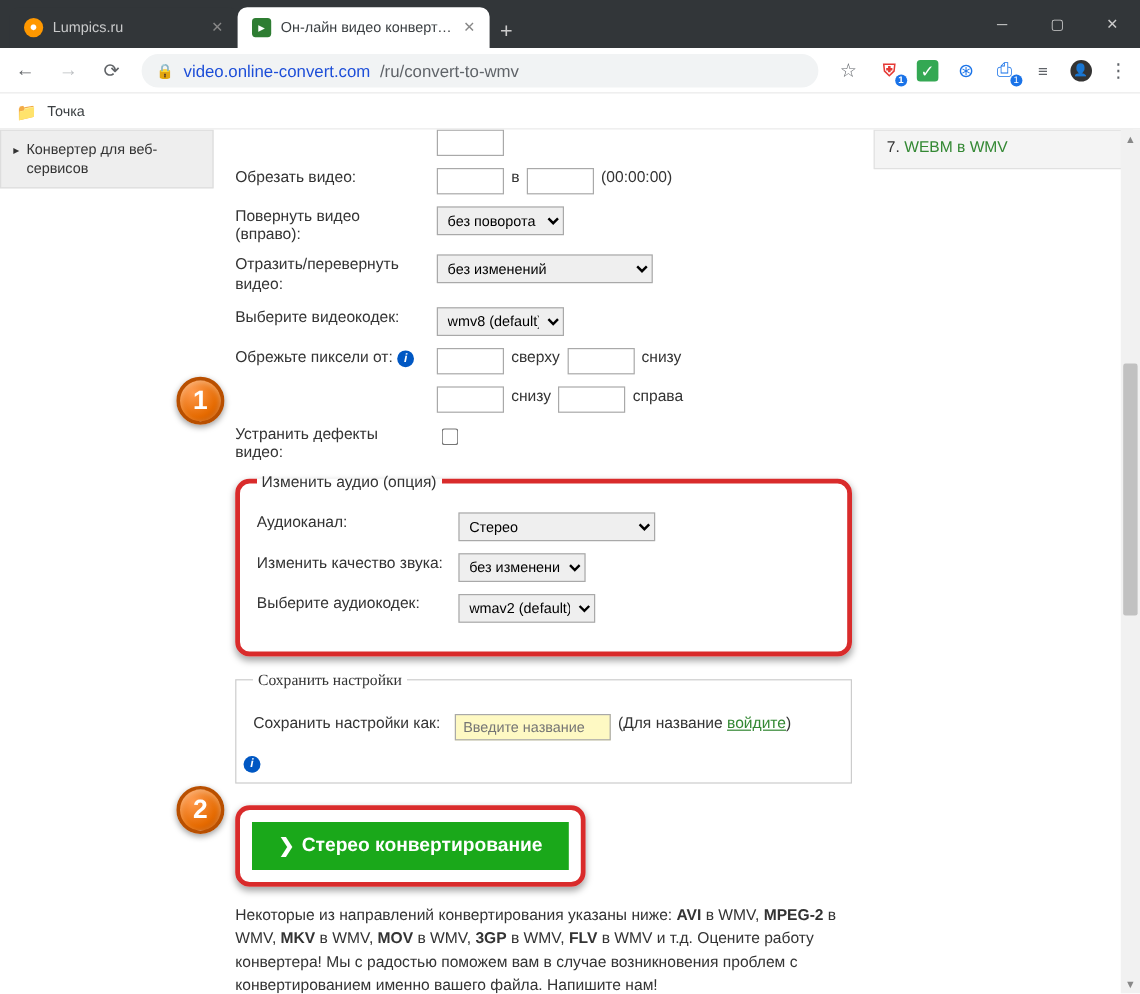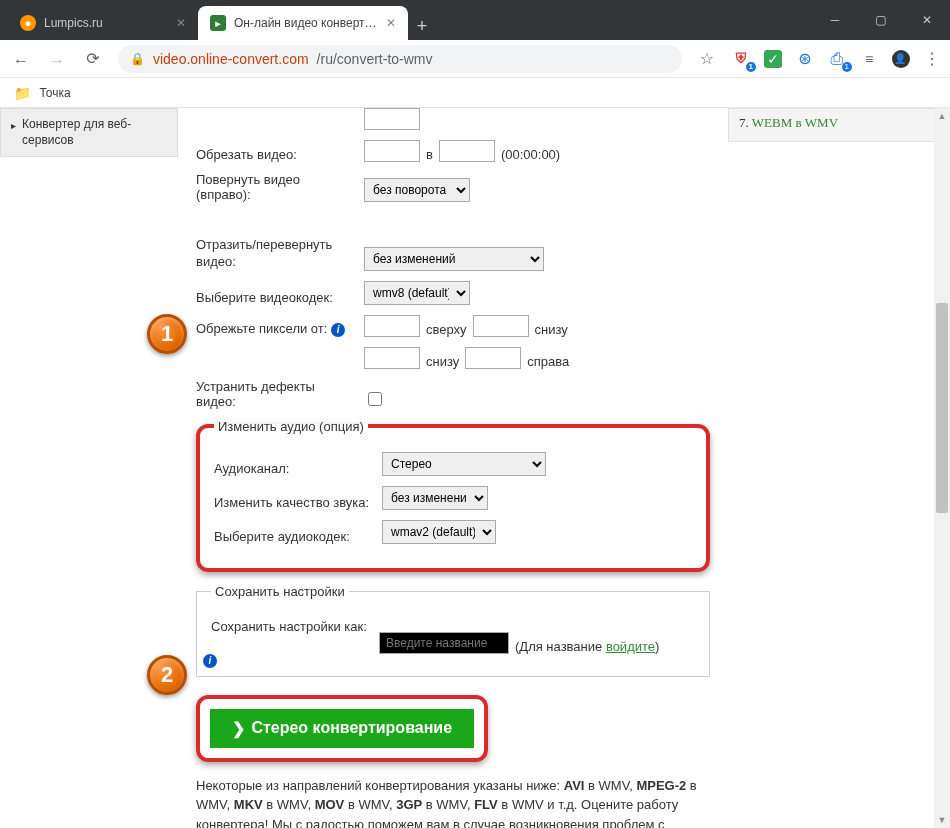--- a/index.html
+++ b/index.html
@@ -64,21 +64,21 @@
     background: #f1f3f4;
     border-radius: 14px;
     display: flex;
     align-items: center;
     padding: 0 12px;
     gap: 8px;
     font-size: 14px;
     color:#5f6368;
   }
   .urlbox .lock { font-size:12px; }
-  .urlbox .host { color:#c2410c; }
+  .urlbox .host { color:#1d4ed8; }
   .ext-icons { display:flex; align-items:center; gap:14px; }
   .ext { width:18px; height:18px; display:flex; align-items:center; justify-content:center; font-size:14px; }
   .ext.red { color:#e53935; position:relative; font-weight:bold; }
   .ext.green { background:#34a853; color:#fff; border-radius:3px; }
   .ext.blue { color:#1a73e8; font-size:16px; }
   .ext.dark { color:#1a73e8; position:relative; font-size:16px; }
   .ext.gray { color:#5f6368; }
   .ext.avatar { background:#333; border-radius:50%; color:#eee; font-size:10px; }
   .ext-badge { position:absolute; bottom:-4px; right:-6px; background:#1a73e8; color:#fff; font-size:8px; padding:0 3px; border-radius:6px; line-height:10px; }
   .menu-dots { color:#5f6368; font-size:16px; }
@@ -126,21 +126,21 @@
   .sidebox .tri { font-size:10px; margin-top:2px; }
 
   .maincol {
     flex:1;
     padding: 0 18px 20px 18px;
     font-size:13px;
     color:#333;
     min-width:0;
   }
 
-  .form-row { display:flex; align-items:flex-end; margin:10px 0; gap:6px; flex-wrap:wrap; }
+  .form-row { display:flex; align-items:flex-start; margin:10px 0; gap:6px; flex-wrap:wrap; }
   .form-row label { width: 162px; display:inline-block; }
   .tiny-input { width:56px; height:22px; border:1px solid #a9a9a9; padding:0 4px; font-size:12px; }
   .sel { height:24px; border:1px solid #a9a9a9; background:#efefef; font-size:12px; padding:0 4px; }
   .sel.w94 { width:106px; }
   .sel.w175 { width:180px; }
   .chk { width:14px; height:14px; }
   .info-i { display:inline-flex; width:14px; height:14px; border-radius:50%; background:#0057c3; color:#fff; font-size:10px; align-items:center; justify-content:center; font-style:italic; font-weight:bold; }
   .time-fmt { color:#333; }
 
   fieldset.audio {
@@ -151,22 +151,22 @@
     box-shadow: 0 3px 6px rgba(0,0,0,0.35);
     position:relative;
   }
   fieldset.audio legend { font-size:13px; padding:0 4px; }
 
   fieldset.save {
     border:1px solid #ccc;
     padding:10px 14px 12px 14px;
     margin: 6px 0 18px 0;
   }
-  fieldset.save legend { font-size:13px; padding: 0 4px; }
-  .placeholder-input { width:130px; height:22px; border:1px solid #a9a9a9; background:#000000; color:#888; font-size:12px; padding:0 6px; }
+  fieldset.save legend { font-size:13px; padding: 0 4px; font-family: Liberation Serif, serif; }
+  .placeholder-input { width:130px; height:22px; border:1px solid #a9a9a9; background:#fef9c3; color:#888; font-size:12px; padding:0 6px; }
   .link-u { text-decoration:underline; color:#338833; }
 
   .convert-wrap {
     display:inline-block;
     border:4px solid #d92b2b;
     border-radius:12px;
     padding:10px;
     box-shadow: 0 3px 6px rgba(0,0,0,0.35);
     position:relative;
   }
@@ -190,21 +190,21 @@
   .rightcol {
     width: 222px;
     padding: 0 6px 0 0;
   }
   .rightpanel {
     background:#f4f4f4;
     border:1px solid #e0e0e0;
     padding:4px 10px 8px 10px;
     font-size:13px;
   }
-  .rightpanel ol { list-style:none; margin:0; padding:0;font-family:Liberation Serif, serif; }
+  .rightpanel ol { list-style:none; margin:0; padding:0; }
   .rightpanel li { color:#333; padding:2px 0; }
   .rightpanel li a { color:#338833; text-decoration:none; }
 
   
   .step-badge {
     position:absolute;
     width:40px; height:40px;
     border-radius:50%;
     background: radial-gradient(circle at 32% 30%, #ff9a4d, #e56a00 62%, #b84f00);
     border:3px solid #b84f00;
@@ -318,21 +318,21 @@
         <input class="tiny-input" type="text" style="">
         <span class="time-fmt">(00:00:00)</span>
       </div>
 
       <div class="form-row">
         <label>Повернуть видео (вправо):</label>
         <select class="sel w94"><option>без поворота</option></select>
       </div>
 
       <div class="form-row">
-        <label style="line-height:1.3;margin-top:25px;">Отразить/перевернуть видео:</label>
+        <label style="line-height:1.3;">Отразить/перевернуть видео:</label>
         <select class="sel w175"><option>без изменений</option></select>
       </div>
 
       <div class="form-row">
         <label>Выберите видеокодек:</label>
         <select class="sel w94"><option>wmv8 (default)</option></select>
       </div>
 
       <div class="form-row">
         <label><span>Обрежьте пиксели от:</span> <span class="info-i">i</span></label>

